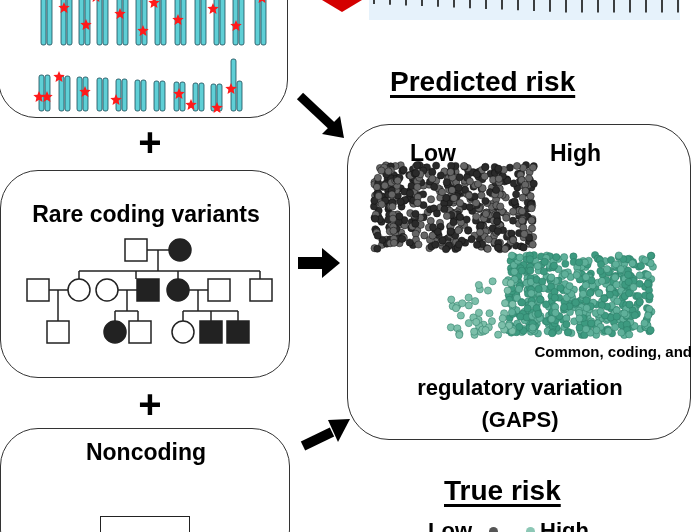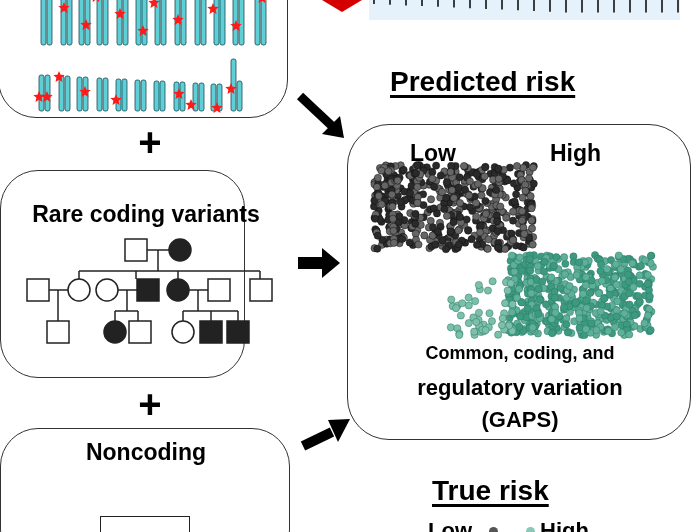--- a/index.html
+++ b/index.html
@@ -113,21 +113,21 @@
     </svg>
 </div>
 
 <svg width="60" height="50" style="left:296px;top:92px;">
   <line x1="4" y1="4" x2="36" y2="34" stroke="#000" stroke-width="9"></line>
   <polygon points="48,46 26,42 44,24" fill="#000"></polygon>
 </svg>
 
 <div class="title" style="left:130px;top:122px;width:40px;font-size:40px;line-height:40px;">+</div>
 
-<div class="panel" style="left:0;top:170px;width:245px;height:208px;padding-left:36px;">
+<div class="panel" style="left:0;top:170px;width:290px;height:208px;padding-left:36px;">
   <div class="title" style="left:0;top:30px;width:290px;font-size:23px;">Rare coding variants</div>
   <svg width="290" height="208" style="left:0;top:0;">
     <g stroke="#222" stroke-width="1.5" fill="#fff">
 
       <rect x="124" y="68" width="22" height="22"></rect>
       <line x1="146" y1="79" x2="168" y2="79"></line>
       <circle cx="179" cy="79" r="11" fill="#222"></circle>
       <line x1="157" y1="79" x2="157" y2="100"></line>
       <line x1="78" y1="100" x2="259" y2="100"></line>
       <line x1="78" y1="100" x2="78" y2="108"></line>
@@ -1276,22 +1276,22 @@
       <circle cx="130.92738340192045" cy="187.73881172839506" r="3.6" fill="#7cbfaa" stroke="#2b7a64" stroke-width="0.5"></circle>
       <circle cx="141.50102880658437" cy="188.25132887517145" r="3.6" fill="#7cbfaa" stroke="#2b7a64" stroke-width="0.5"></circle>
       <circle cx="128.23075274348423" cy="197.0415380658436" r="3.6" fill="#7cbfaa" stroke="#2b7a64" stroke-width="0.5"></circle>
       <circle cx="126.12817215363512" cy="206.62392832647464" r="3.6" fill="#7cbfaa" stroke="#2b7a64" stroke-width="0.5"></circle>
       <circle cx="140.81057098765433" cy="202.30714163237312" r="3.6" fill="#7cbfaa" stroke="#2b7a64" stroke-width="0.5"></circle>
       <circle cx="103.26560356652949" cy="174.58500514403292" r="3.6" fill="#7cbfaa" stroke="#2b7a64" stroke-width="0.5"></circle>
       <circle cx="153.96270576131687" cy="200.15925068587106" r="3.6" fill="#7cbfaa" stroke="#2b7a64" stroke-width="0.5"></circle>
       <circle cx="111.30589849108368" cy="209.88987482853224" r="3.6" fill="#7cbfaa" stroke="#2b7a64" stroke-width="0.5"></circle>
       <circle cx="137.62409979423867" cy="205.14098936899865" r="3.6" fill="#7cbfaa" stroke="#2b7a64" stroke-width="0.5"></circle>
     </svg>
-  <div class="title" style="left:0;top:218px;width:344px;font-size:18px;">Common, coding, and</div>
+  <div class="title" style="left:0;top:218px;width:344px;font-size:15px;text-align:right;">Common, coding, and</div>
   <div class="title" style="left:0;top:282px;width:344px;font-size:22px;">(GAPS)</div>
   <div class="title" style="left:0;top:250px;width:344px;font-size:22px;">regulatory variation</div>
 </div>
 
-<div class="heading" style="left:432px;top:475px;width:200px;font-size:28px;">True risk</div>
+<div class="heading" style="left:444px;top:475px;width:200px;font-size:28px;">True risk</div>
 <div class="title" style="left:428px;top:518px;font-size:22px;">Low</div>
 <div class="abs" style="left:489px;top:527px;width:9px;height:9px;border-radius:50%;background:#555;"></div>
 <div class="abs" style="left:526px;top:527px;width:9px;height:9px;border-radius:50%;background:#8cc7b5;"></div>
 <div class="title" style="left:540px;top:518px;font-size:22px;">High</div>
 
 </body></html>

